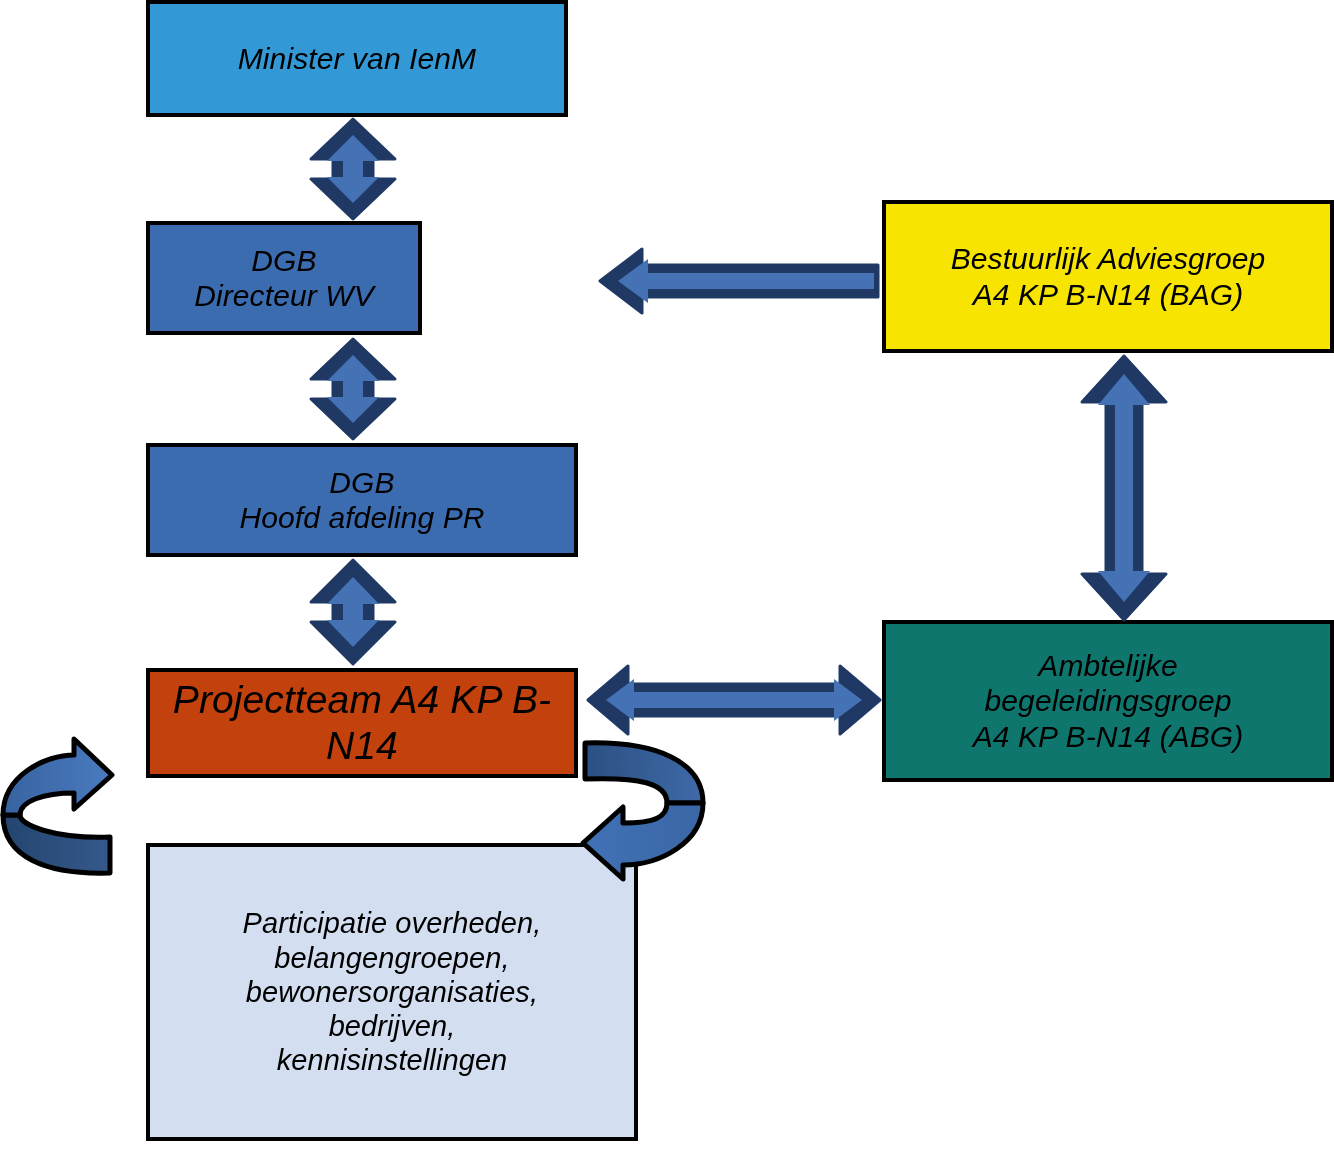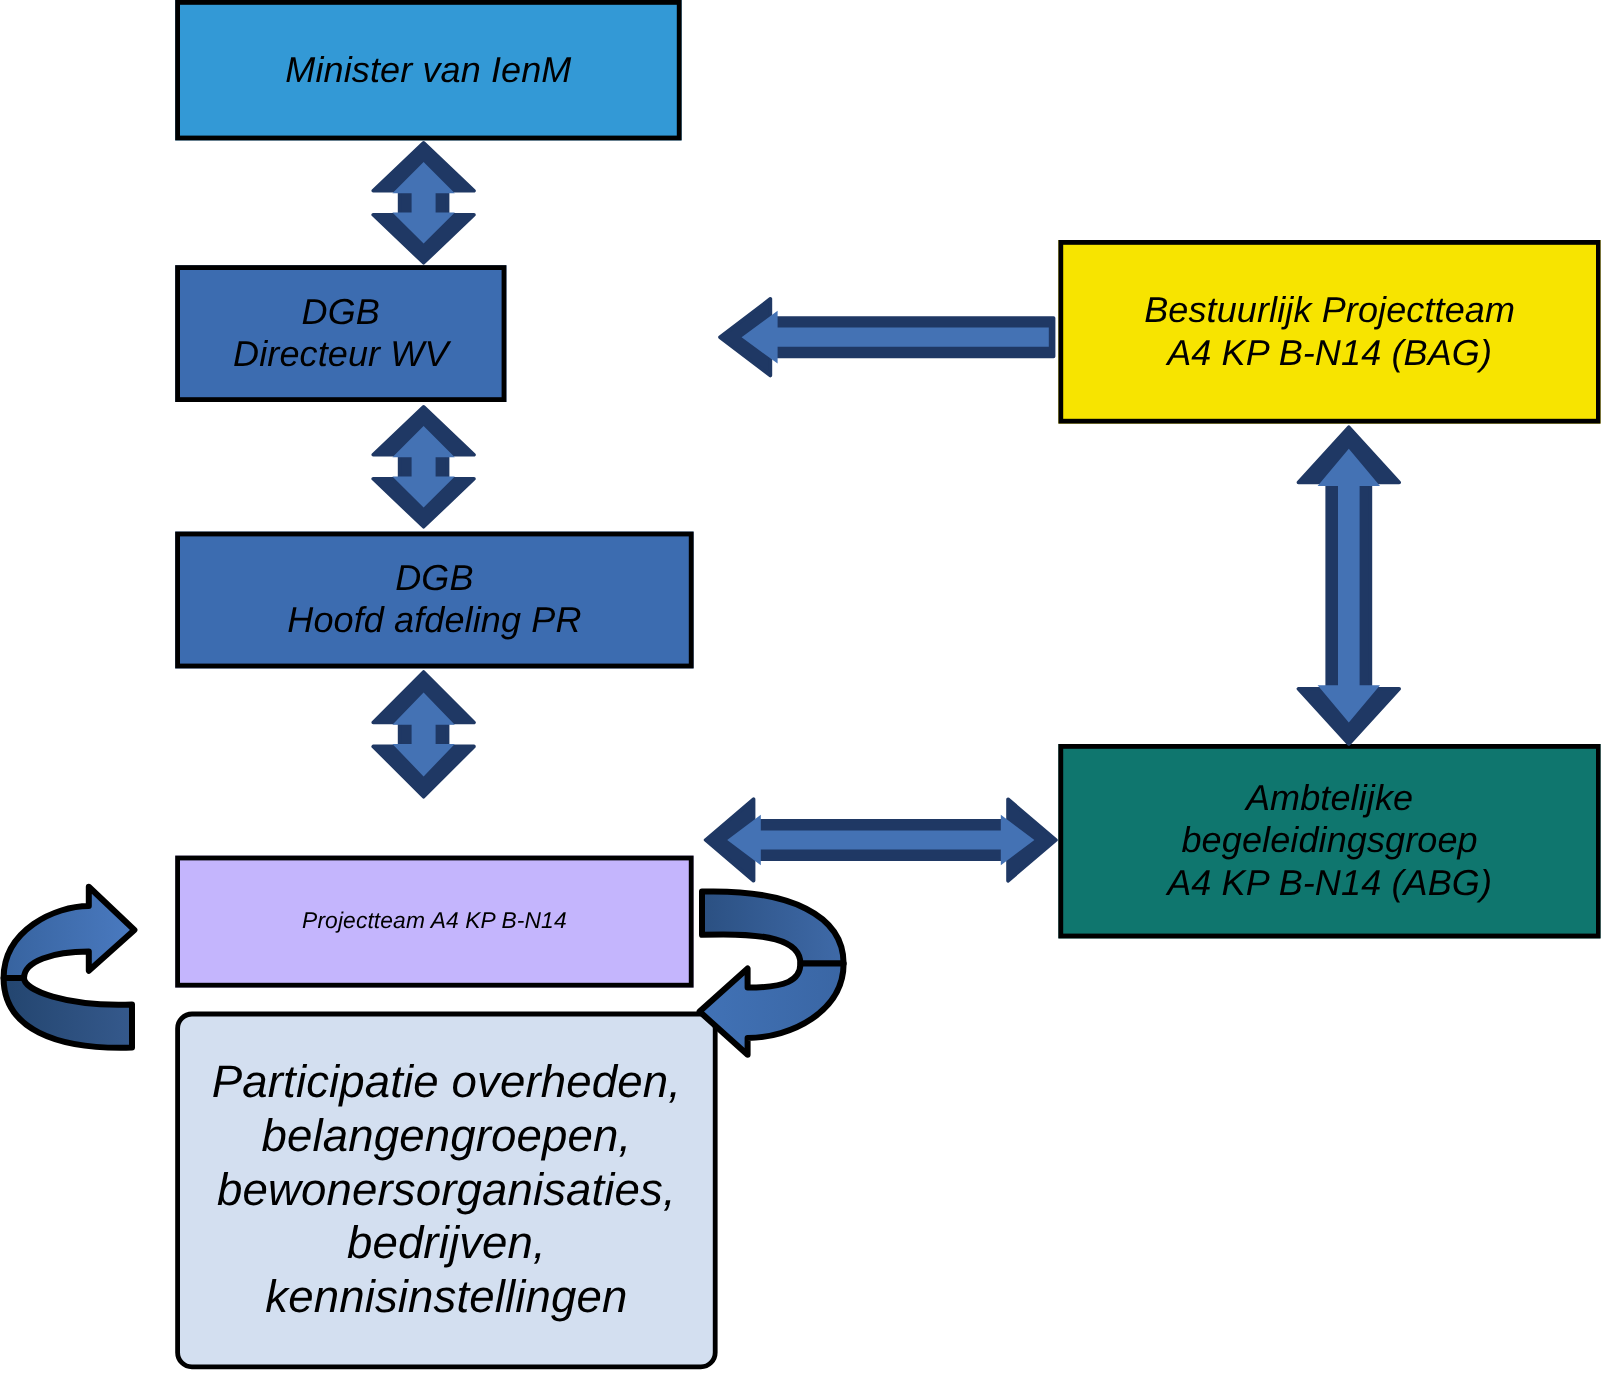--- a/index.html
+++ b/index.html
@@ -53,32 +53,30 @@
     top: 443px;
     width: 432px;
     height: 114px;
     background: #3c6cb0;
   }
   .node-projectteam {
     left: 146px;
     top: 668px;
     width: 432px;
     height: 110px;
-    background: #c4b5fd;
-    font-size: 19px;
-    margin-top: 45px;
+    background: #c2410c;
+    font-size: 39px;
   }
   .node-participatie {
     left: 146px;
     top: 843px;
-    width: 452px;
+    width: 492px;
     height: 298px;
     background: #d3dff0;
-    font-size: 38px;
-    border-radius: 14px;
+    font-size: 29px;
   }
   .node-bag {
     left: 882px;
     top: 200px;
     width: 452px;
     height: 153px;
     background: #f7e400;
   }
   .node-abg {
     left: 882px;
@@ -114,21 +112,21 @@
 Hoofd afdeling PR</div>
 
   <div class="node node-projectteam">Projectteam A4 KP B-N14</div>
 
   <div class="node node-participatie">Participatie overheden,
 belangengroepen,
 bewonersorganisaties,
 bedrijven,
 kennisinstellingen</div>
 
-  <div class="node node-bag">Bestuurlijk Projectteam
+  <div class="node node-bag">Bestuurlijk Adviesgroep
 A4 KP B-N14 (BAG)</div>
 
   <div class="node node-abg">Ambtelijke
 begeleidingsgroep
 A4 KP B-N14 (ABG)</div>
 
   <svg class="arrow-svg arrow-vert-1" width="96" height="108" viewBox="0 0 96 108">
     <polygon points="48,4 90,44 68,44 68,64 90,64 48,104 6,64 28,64 28,44 6,44" fill="#1f3864" stroke="#1f3864" stroke-width="3" stroke-linejoin="round"></polygon>
     <polygon points="48,20 74,46 58,46 58,62 74,62 48,88 22,62 38,62 38,46 22,46" fill="#4472b4"></polygon>
   </svg>

